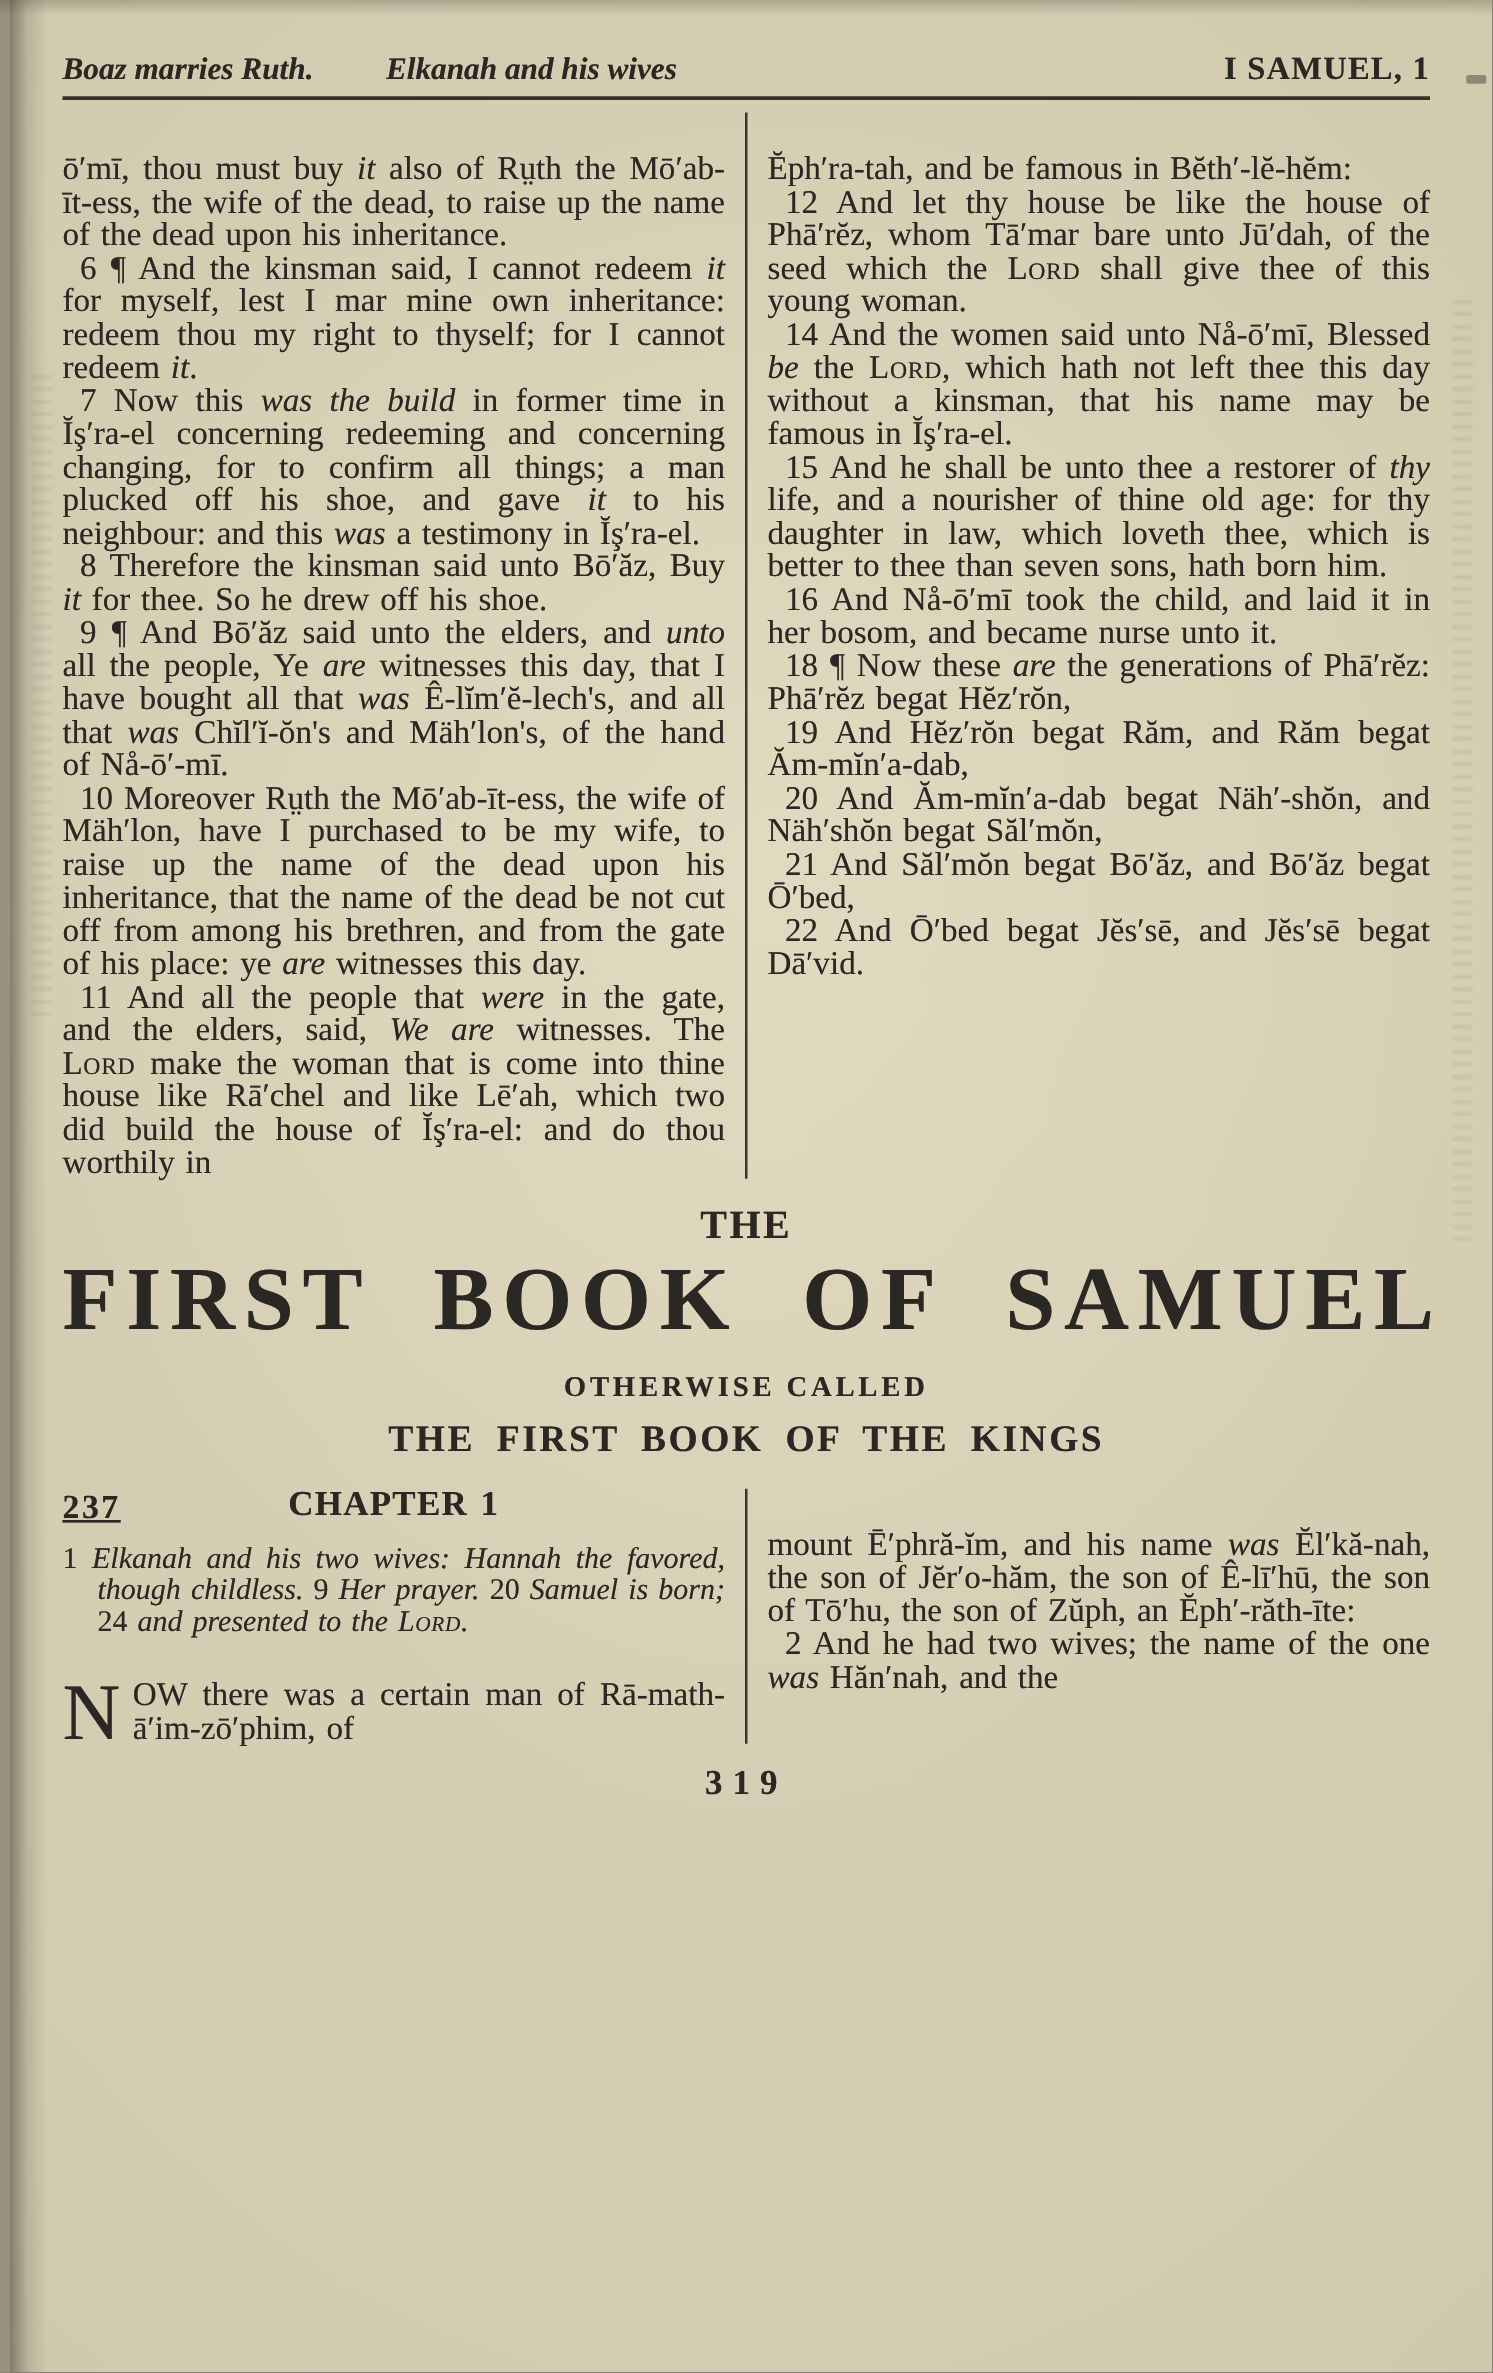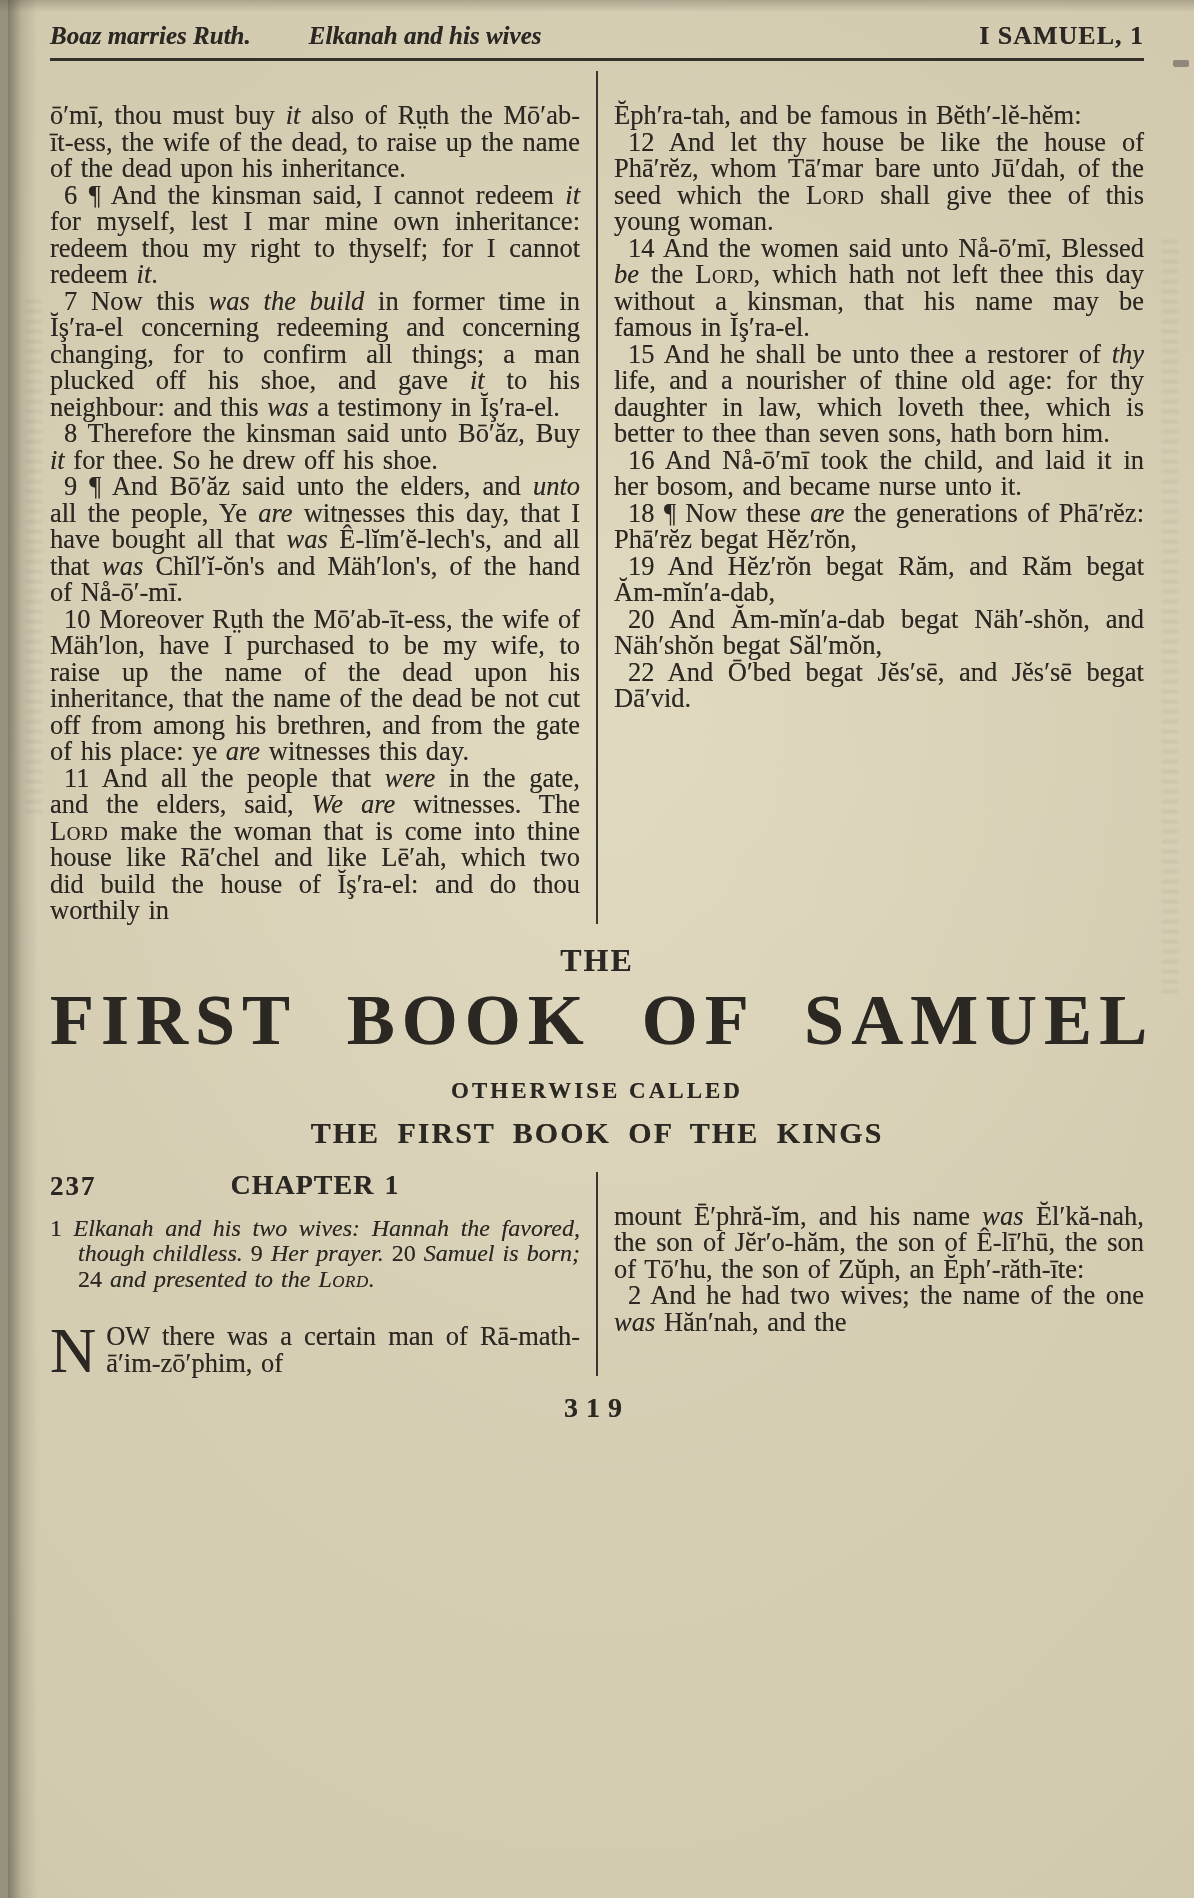--- a/index.html
+++ b/index.html
@@ -24,21 +24,21 @@
   .gutter-shadow{position:absolute;left:8px;top:0;bottom:0;width:30px;
     background:linear-gradient(to right, rgba(52,48,40,.50), rgba(52,48,40,.16) 45%, rgba(52,48,40,0));}
   .edge-top{position:absolute;top:0;left:0;right:0;height:12px;
     background:linear-gradient(to bottom, rgba(70,64,52,.28), rgba(70,64,52,0));}
   .artifact-mark{position:absolute;right:5px;top:60px;width:16px;height:7px;background:#57524a;opacity:.55;border-radius:2px;}
   .ghost{position:absolute;opacity:.07;filter:blur(1px);
     background:repeating-linear-gradient(to bottom,#3a362e 0 3px,transparent 3px 10px);}
   .ghost.g1{left:26px;top:300px;width:16px;height:520px;}
   .ghost.g2{right:16px;top:240px;width:16px;height:760px;}
 
-  .inner{position:relative;padding:21px 50px 0 50px;}
+  .inner{position:relative;padding:40px 50px 0 50px;}
 
   
   .hdr{display:flex;align-items:baseline;font-size:25px;}
   .hdr-left{flex:1;display:flex;gap:58px;font-style:italic;font-weight:bold;}
   .hdr-right{font-weight:bold;font-size:26px;letter-spacing:1px;white-space:nowrap;}
   .rule{border:0;border-top:3px solid #34302a;margin:7px 0 10px 0;}
 
   
   .cols{display:flex;align-items:stretch;}
   .col{flex:1;min-width:0;}
@@ -52,21 +52,21 @@
   
   .tb{text-align:center;}
   .tb-the{margin-top:18px;font-size:32px;font-weight:bold;letter-spacing:2px;}
   .tb-main{margin-top:0;font-size:72px;font-weight:bold;letter-spacing:7px;word-spacing:26px;white-space:nowrap;}
   .tb-otherwise{margin-top:16px;font-size:23px;font-weight:bold;letter-spacing:3px;}
   .tb-alt{margin-top:12px;font-size:30px;font-weight:bold;letter-spacing:2px;word-spacing:8px;}
 
   
   .ch{margin-top:22px;}
   .ch-head{position:relative;height:36px;text-align:center;font-size:28px;font-weight:bold;letter-spacing:1px;}
-  .ch-marker{position:absolute;left:0;top:1px;font-size:27px;font-weight:bold;letter-spacing:2px;}
+  .ch-marker{position:absolute;left:0;top:1px;font-size:27px;font-weight:bold;letter-spacing:2px;text-decoration:underline;}
   .ch-summary{margin:8px 0 8px 0;font-size:24px;line-height:25.5px;font-style:italic;
     text-align:justify;padding-left:28px;text-indent:-28px;}
   .ch-summary i{font-style:normal;}
   .dropcap{float:left;font-size:64px;line-height:50px;padding:3px 10px 0 0;}
 
   
   .pageno{text-align:center;margin-top:16px;font-size:28px;font-weight:bold;letter-spacing:8px;}
 </style>
 </head>
 <body>
@@ -104,20 +104,21 @@
         </div>
       <div class="col col-r">
           <p class="verse cont">Ĕph′ra-tah, and be famous in Bĕth′-lĕ-hĕm:</p>
           <p class="verse">12 And let thy house be like the house of Phā′rĕz, whom Tā′mar bare unto Jū′dah, of the seed which the <span class="sc">Lord</span> shall give thee of this young woman.</p>
           <p class="verse">14 And the women said unto Nå-ō′mī, Blessed <i>be</i> the <span class="sc">Lord</span>, which hath not left thee this day without a kinsman, that his name may be famous in Ĭş′ra-el.</p>
           <p class="verse">15 And he shall be unto thee a restorer of <i>thy</i> life, and a nourisher of thine old age: for thy daughter in law, which loveth thee, which is better to thee than seven sons, hath born him.</p>
           <p class="verse">16 And Nå-ō′mī took the child, and laid it in her bosom, and became nurse unto it.</p>
           <p class="verse">18 ¶ Now these <i>are</i> the generations of Phā′rĕz: Phā′rĕz begat Hĕz′rŏn,</p>
           <p class="verse">19 And Hĕz′rŏn begat Răm, and Răm begat Ăm-mĭn′a-dab,</p>
           <p class="verse">20 And Ăm-mĭn′a-dab begat Näh′-shŏn, and Näh′shŏn begat Săl′mŏn,</p>
+          <p class="verse">21 And Săl′mŏn begat Bō′ăz, and Bō′ăz begat Ō′bed,</p>
           <p class="verse">22 And Ō′bed begat Jĕs′sē, and Jĕs′sē begat Dā′vid.</p>
         </div>
     </div>
 
     <div class="tb">
       <div class="tb-the">THE</div>
       <div class="tb-main">FIRST BOOK OF SAMUEL</div>
       <div class="tb-otherwise">OTHERWISE CALLED</div>
       <div class="tb-alt">THE FIRST BOOK OF THE KINGS</div>
     </div>

